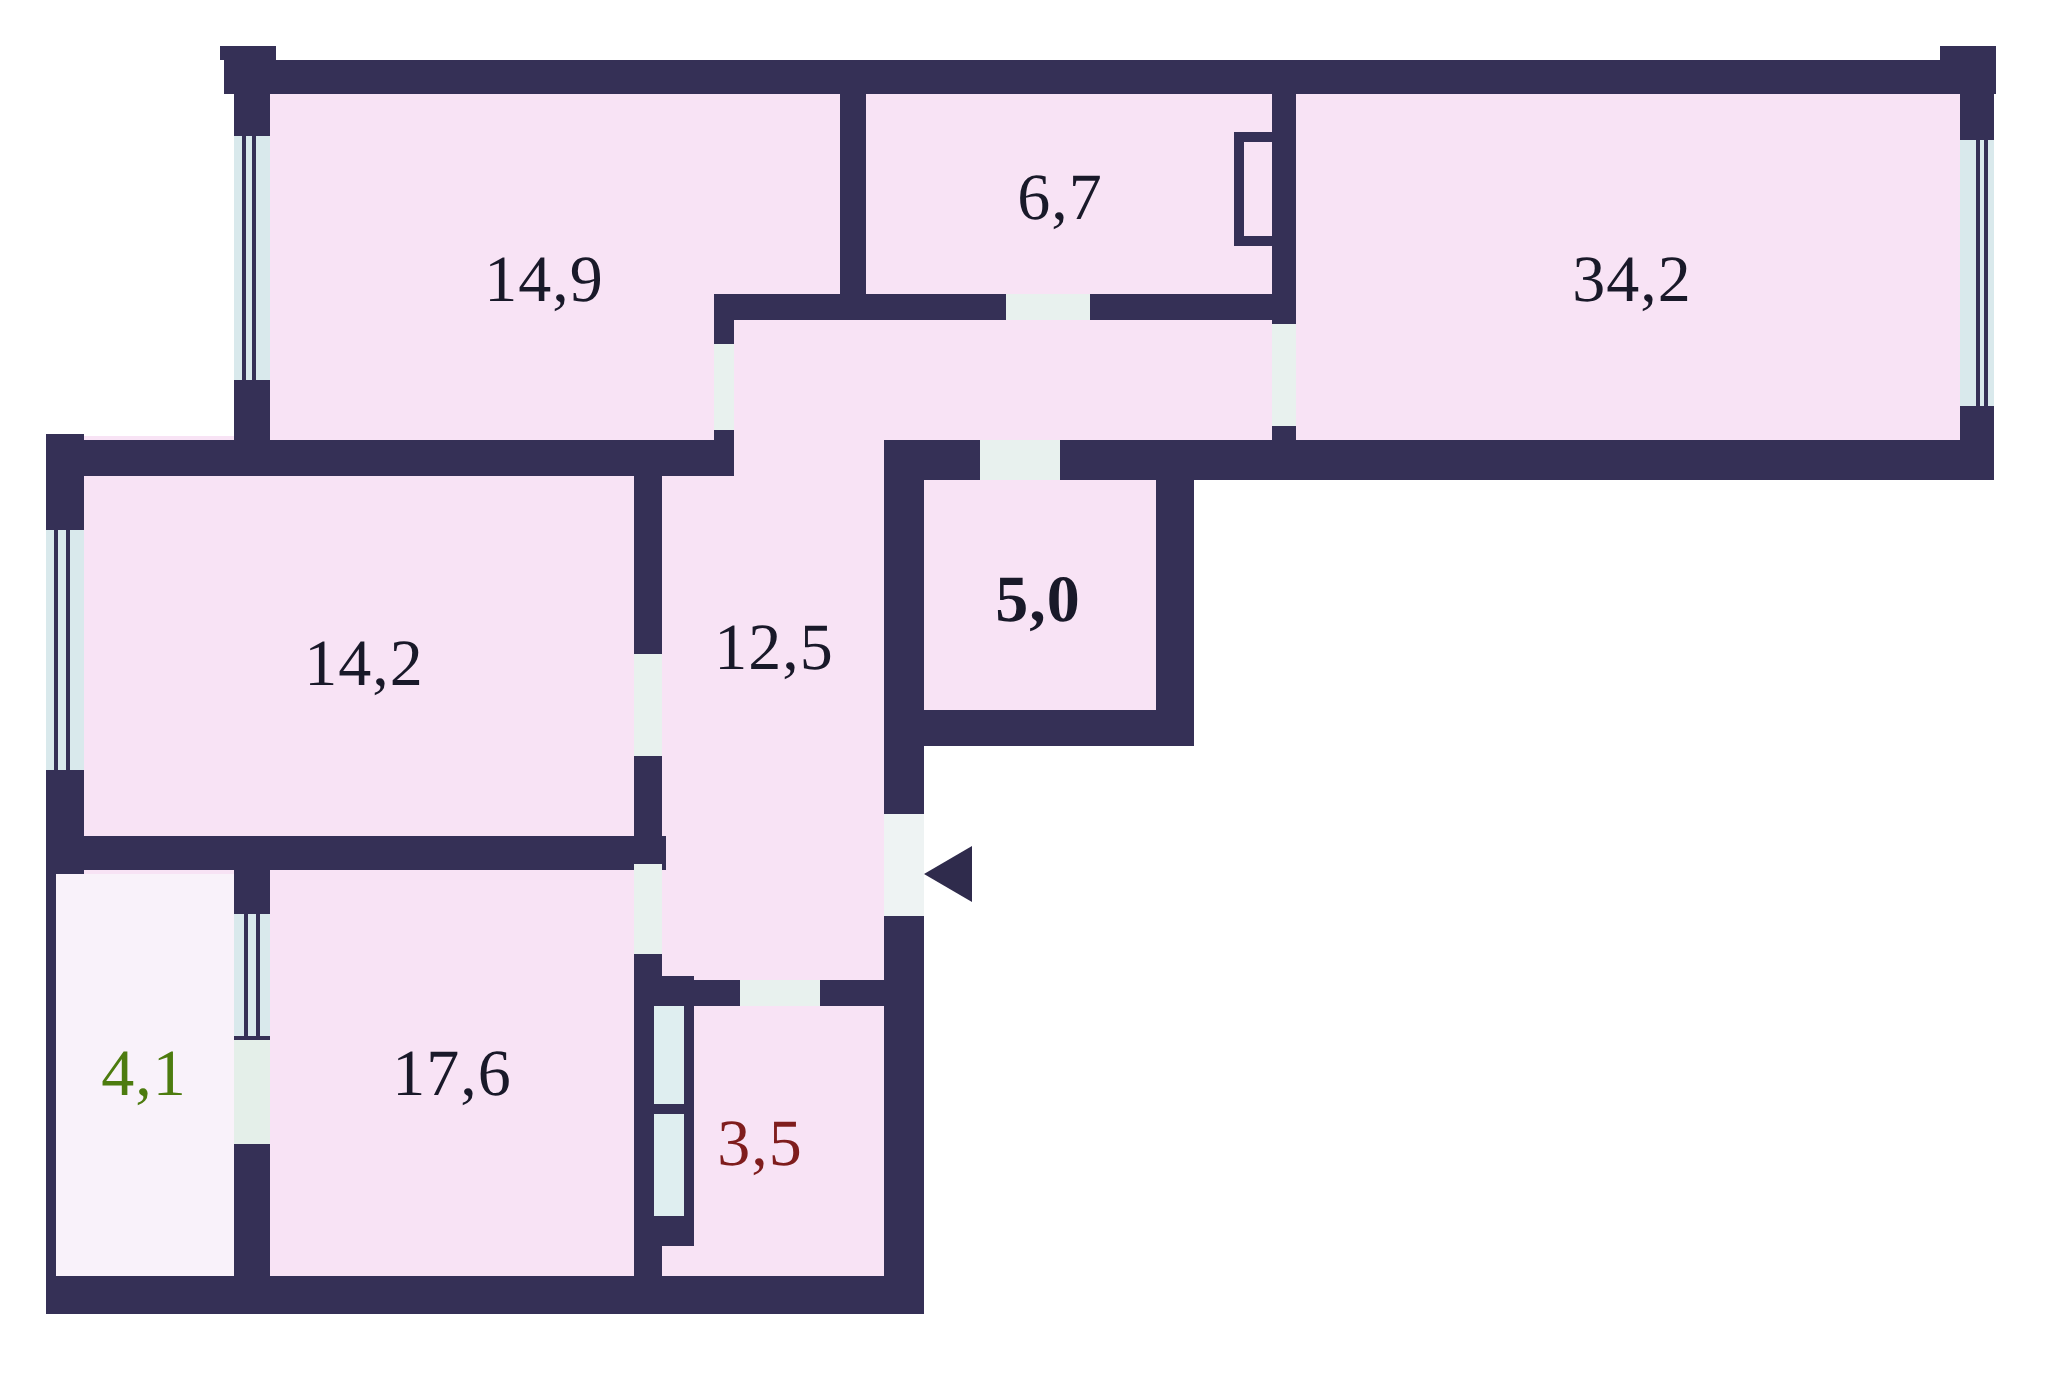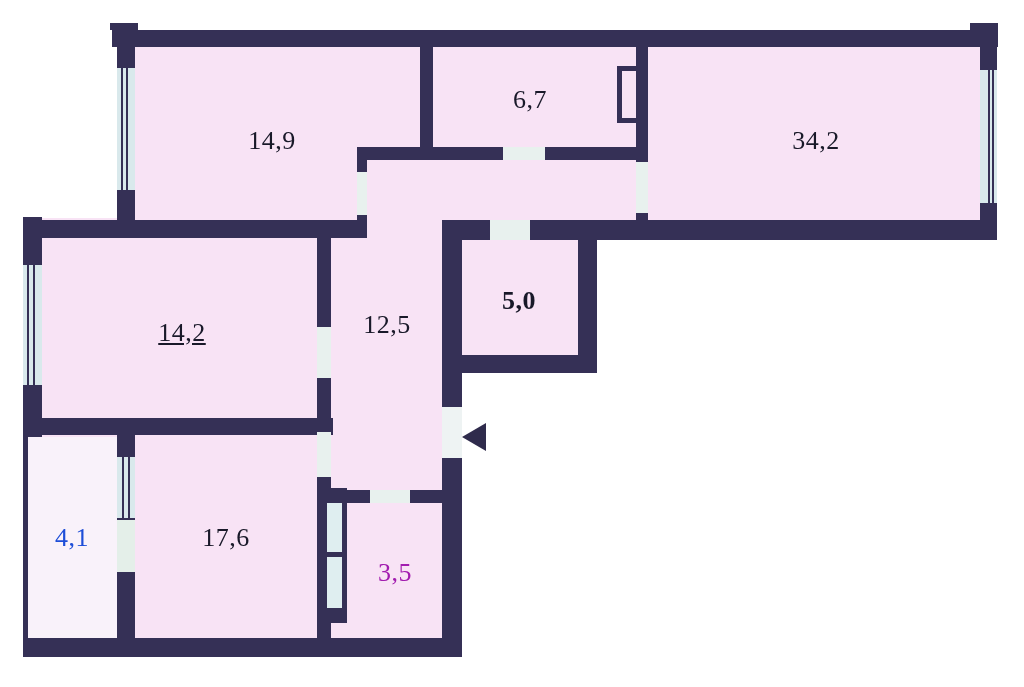--- a/index.html
+++ b/index.html
@@ -1,19 +1,19 @@
 <!DOCTYPE html>
 <html><head>
 <meta charset="utf-8">
 <style>
   html,body{margin:0;padding:0;background:#ffffff;}
   #stage{position:relative;width:1024px;height:687px;background:#ffffff;overflow:hidden;
          font-family:"Liberation Serif","DejaVu Serif",serif;}
   .abs{position:absolute;}
-  .room-label{position:absolute;transform:translate(-50%,-50%);font-size:26px;
+  .room-label{position:absolute;transform:translate(-50%,-50%);font-size:33px;
               color:#191929;white-space:nowrap;letter-spacing:0.5px;}
   .win-line{position:absolute;top:0;bottom:0;width:2px;background:#353056;}
   #entrance-arrow{position:absolute;width:0;height:0;
     border-top:14px solid transparent;border-bottom:14px solid transparent;
     border-right:24px solid #2f2b4c;}
   .duct-outline{position:absolute;box-sizing:border-box;border:5px solid #353056;}
 </style>
 </head>
 <body>
 
@@ -77,20 +77,20 @@
       <div class="abs" style="left: 117px; top: 520px; width: 18px; height: 52px; background: rgb(228, 239, 233);"></div>
       <div class="abs" style="left: 327px; top: 503px; width: 15px; height: 49px; background: rgb(223, 238, 240);"></div>
       <div class="abs" style="left: 327px; top: 557px; width: 15px; height: 51px; background: rgb(223, 238, 240);"></div>
       <div class="abs" style="left: 442px; top: 407px; width: 20px; height: 51px; background: rgb(238, 243, 243);"></div>
       <div id="entrance-arrow" style="left: 462px; top: 423px;"></div>
     </div>
   <div id="layer-labels">
       <div class="room-label" style="left: 272px; top: 141px; color: rgb(25, 25, 41);">14,9</div>
       <div class="room-label" style="left: 530px; top: 100px; color: rgb(25, 25, 41);">6,7</div>
       <div class="room-label" style="left: 816px; top: 141px; color: rgb(25, 25, 41);">34,2</div>
-      <div class="room-label" style="left: 182px; top: 333px; color: rgb(25, 25, 41); text-decoration: underline;">14,2</div>
+      <div class="room-label" style="left: 182px; top: 333px; color: rgb(25, 25, 41);">14,2</div>
       <div class="room-label" style="left: 387px; top: 325px; color: rgb(25, 25, 41);">12,5</div>
       <div class="room-label" style="left: 519px; top: 301px; color: rgb(25, 25, 41); font-weight: bold;">5,0</div>
-      <div class="room-label" style="left: 72px; top: 538px; color: #1d4ed8; text-align: center;">4,1</div>
+      <div class="room-label" style="left: 72px; top: 538px; color: #4d7c0f; text-align: center;">4,1</div>
       <div class="room-label" style="left: 226px; top: 538px; color: rgb(25, 25, 41);">17,6</div>
-      <div class="room-label" style="left: 395px; top: 573px; color: #a21caf; font-family: Liberation Serif, serif;">3,5</div>
+      <div class="room-label" style="left: 380px; top: 573px; color: #7f1d1d; font-family: Liberation Serif, serif;">3,5</div>
     </div>
 </div>
 
 </body></html>

